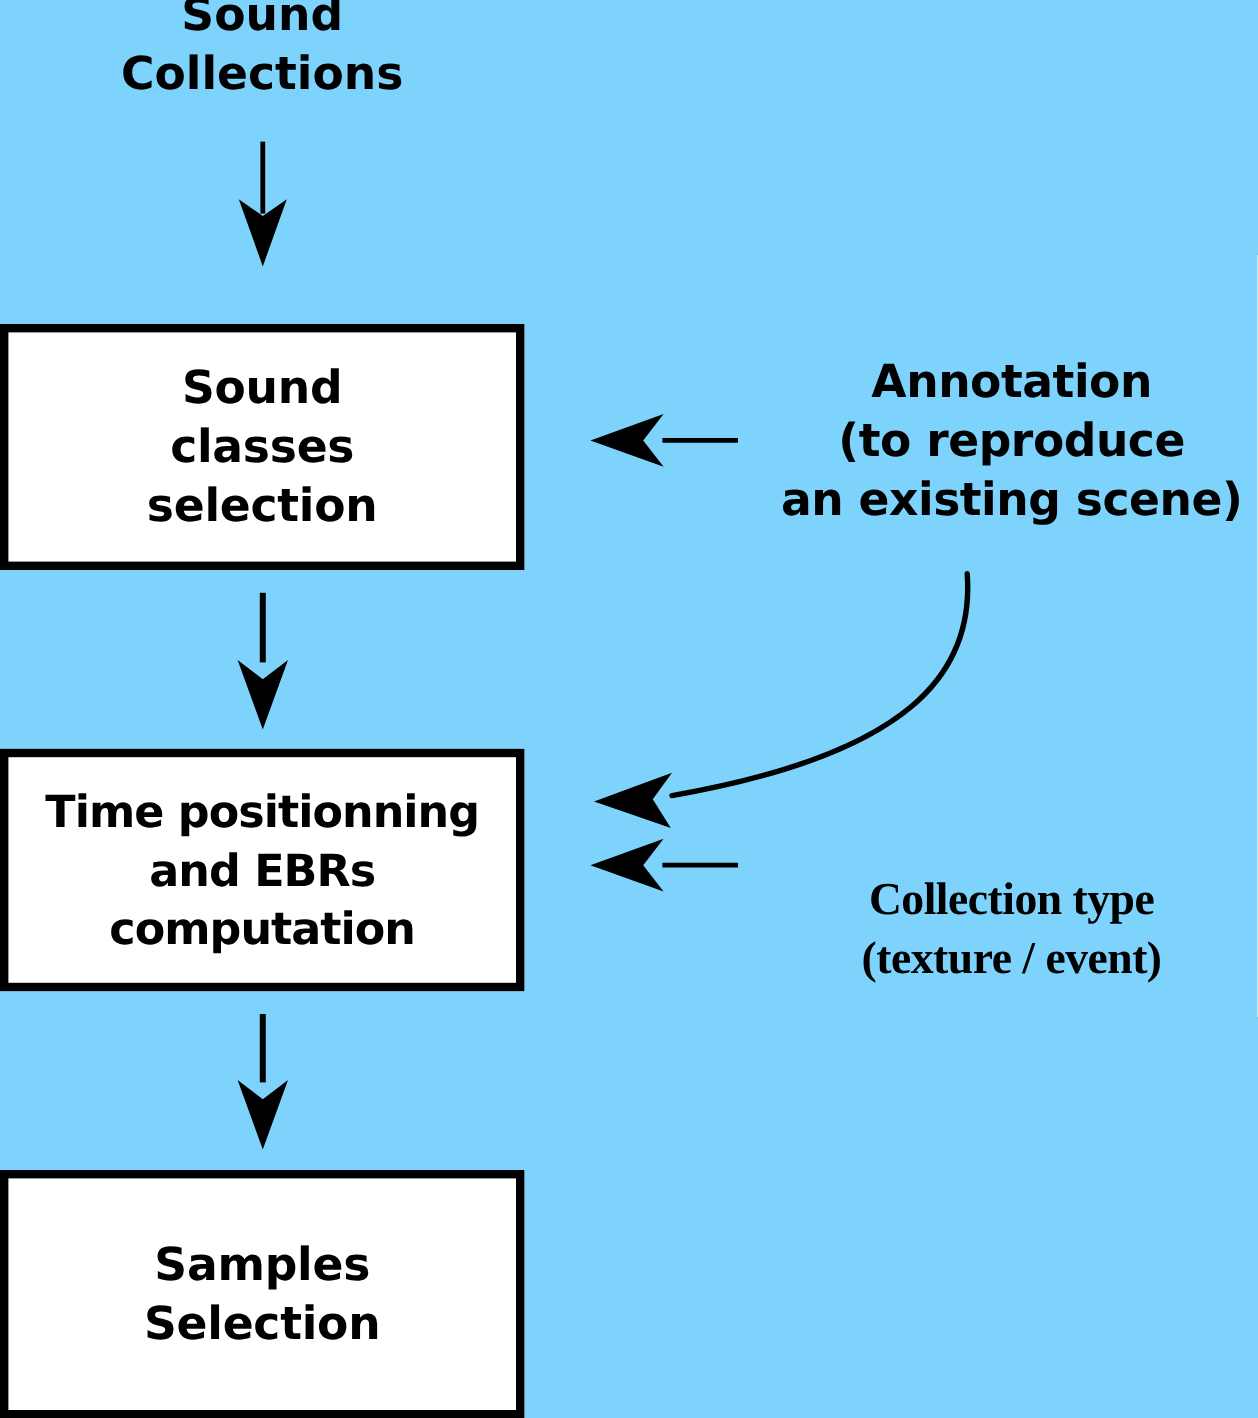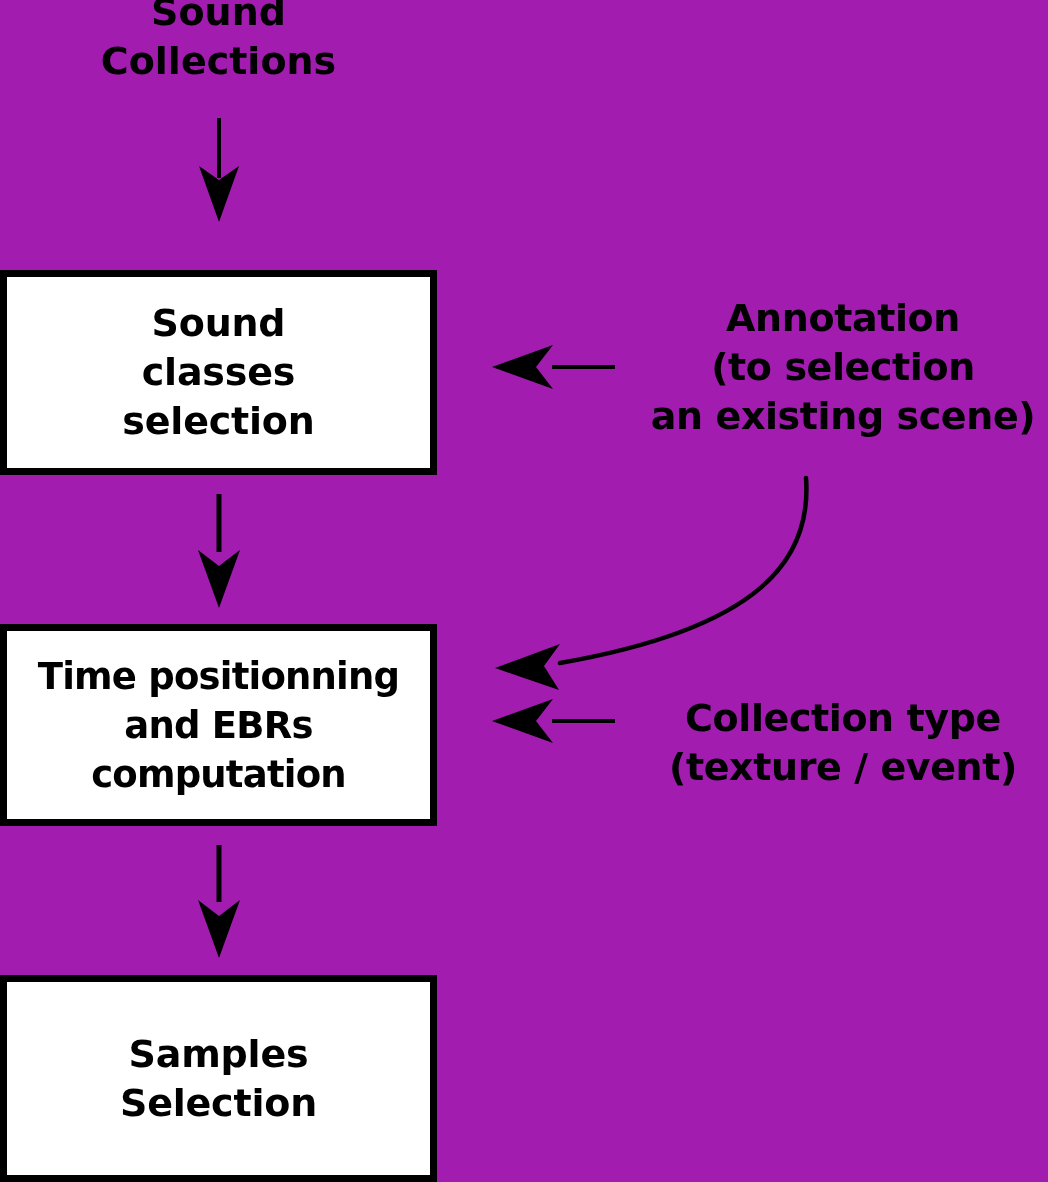--- a/index.html
+++ b/index.html
@@ -4,21 +4,21 @@
 <style>
   html, body {
     margin: 0;
     padding: 0;
     background: #ffffff;
   }
   #canvas {
     position: relative;
     width: 1048px;
     height: 1182px;
-    background: #a21caf;
+    background: #7dd3fc;
     overflow: hidden;
     font-family: "DejaVu Sans", "Liberation Sans", sans-serif;
   }
   .svg-layer {
     position: absolute;
     left: 0;
     top: 0;
     width: 1048px;
     height: 1182px;
     pointer-events: none;
@@ -62,23 +62,24 @@
     width: 437px;
   }
   #annotation-label {
     left: 638px;
     top: 294px;
     width: 410px;
     letter-spacing: -0.4px;
   }
   #collection-type-label {
     left: 638px;
-    top: 694px;
+    top: 726px;
     width: 410px;
     letter-spacing: -0.4px;
+    font-family: Liberation Serif, serif;
   }
 </style>
 </head>
 <body>
 
 <div id="canvas">
 
   <svg class="svg-layer" viewBox="0 0 1048 1182" xmlns="http://www.w3.org/2000/svg">
     <defs>
       <marker id="head-down" markerWidth="12" markerHeight="12" refX="0" refY="6" orient="auto" markerUnits="userSpaceOnUse">
@@ -130,19 +131,19 @@
 Selection</div>
   </div>
 
   <div class="node-box" id="box-2">
     <div class="node-label">Time positionning
 and EBRs
 computation</div>
   </div>
 
   <div class="free-label" id="annotation-label">Annotation
-(to selection
+(to reproduce
 an existing scene)</div>
 
   <div class="free-label" id="collection-type-label">Collection type
 (texture / event)</div>
 
 </div>
 
 </body></html>

